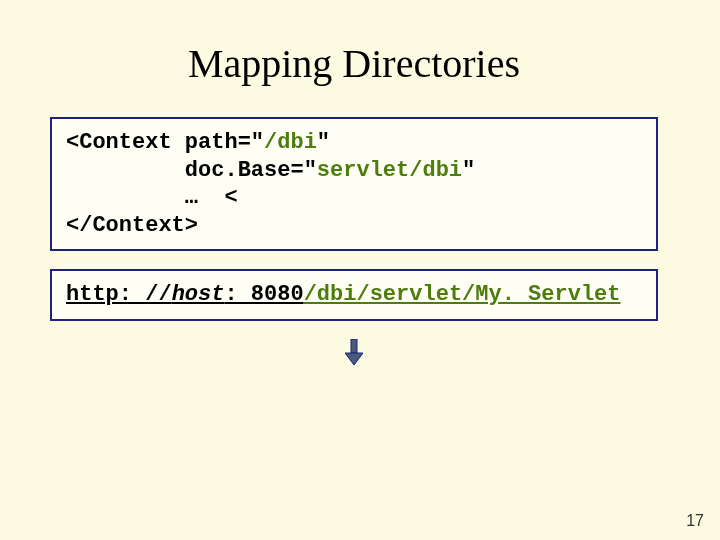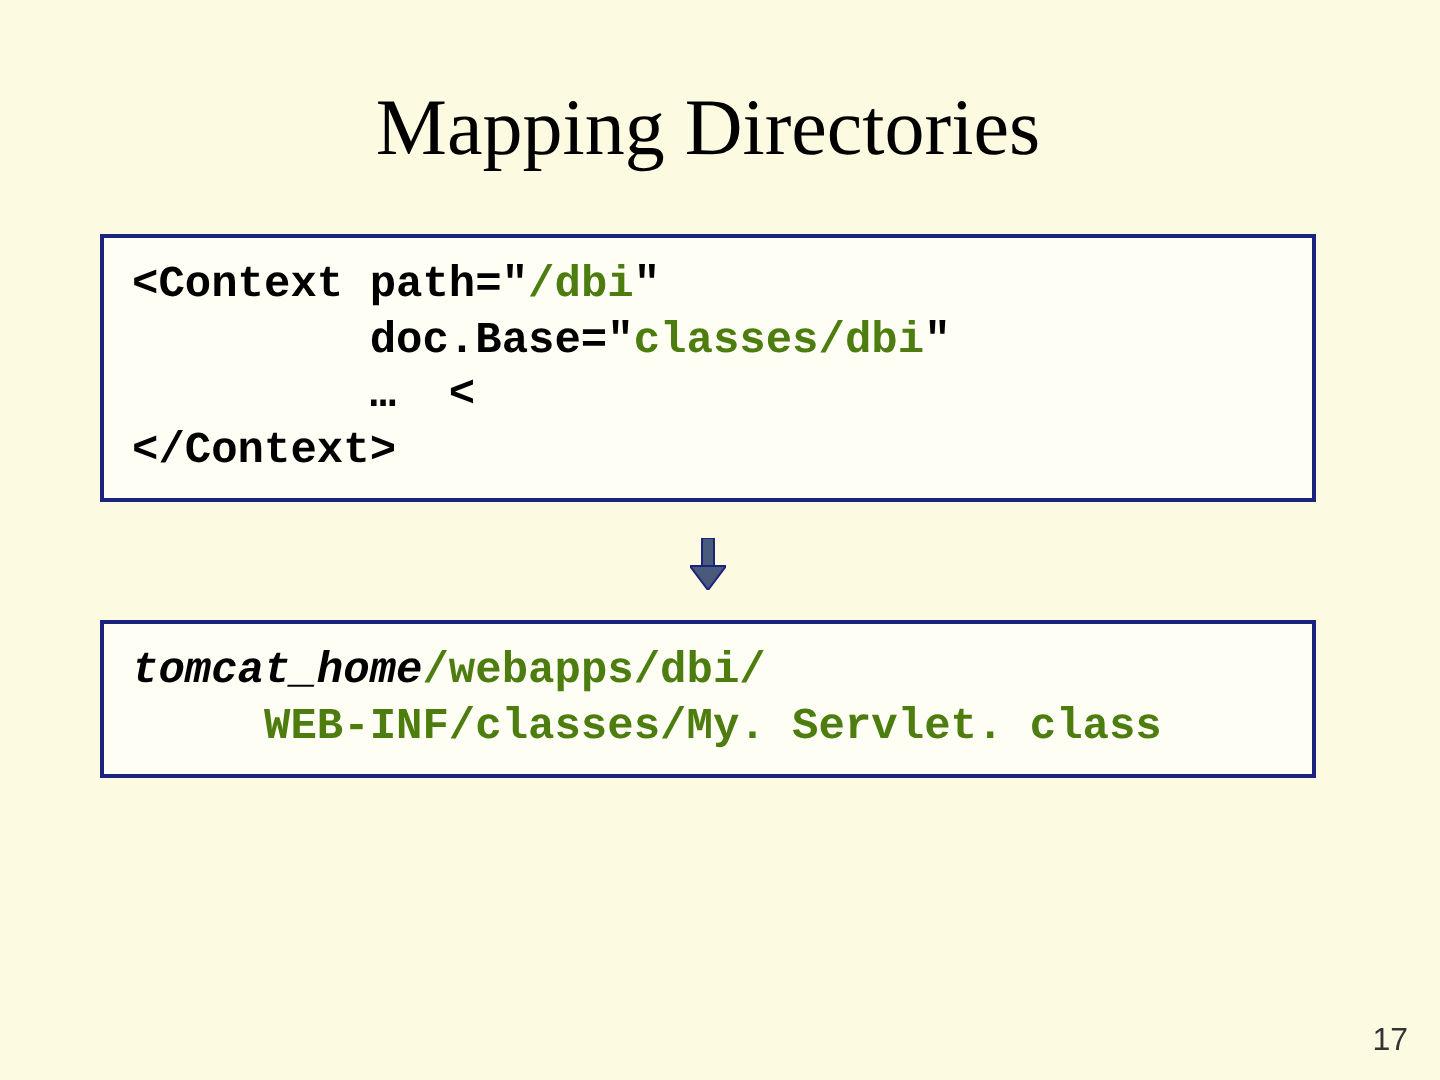--- a/index.html
+++ b/index.html
@@ -65,30 +65,29 @@
   }
 </style>
 </head>
 <body>
 
 <div class="slide">
 
   <div class="title">Mapping Directories</div>
 
   <div class="codebox"><span class="black">&lt;Context path="</span><span class="green">/dbi</span><span class="black">"</span>
-<span class="black">         doc.Base="</span><span class="green">classes/dbi</span><span class="black">"</span>
+<span class="black">         doc.Base="</span><span class="green">servlet/dbi</span><span class="black">"</span>
 <span class="black">         …  &lt;</span>
 <span class="black">&lt;/Context&gt;</span></div>
 
+  <div class="codebox box2"><span class="black underline">http: //</span><span class="black underline italic">host</span><span class="black underline">: 8080</span><span class="green underline">/dbi/servlet/My. Servlet</span></div>
 
   <div class="arrow-row">
     <svg viewBox="0 0 18 26">
       <rect x="6" y="0" width="6" height="14" fill="#4a5a7a" stroke="#1a237e" stroke-width="1"></rect>
       <polygon points="0,14 18,14 9,26" fill="#4a5a7a" stroke="#1a237e" stroke-width="1"></polygon>
     </svg>
   </div>
 
-  <div class="codebox box3"><span class="black italic">tomcat_home</span><span class="green">/webapps/dbi/</span>
-<span class="green">     WEB-INF/classes/My. Servlet. class</span></div>
 
   <div class="page-num">17</div>
 
 </div>
 
 </body></html>

